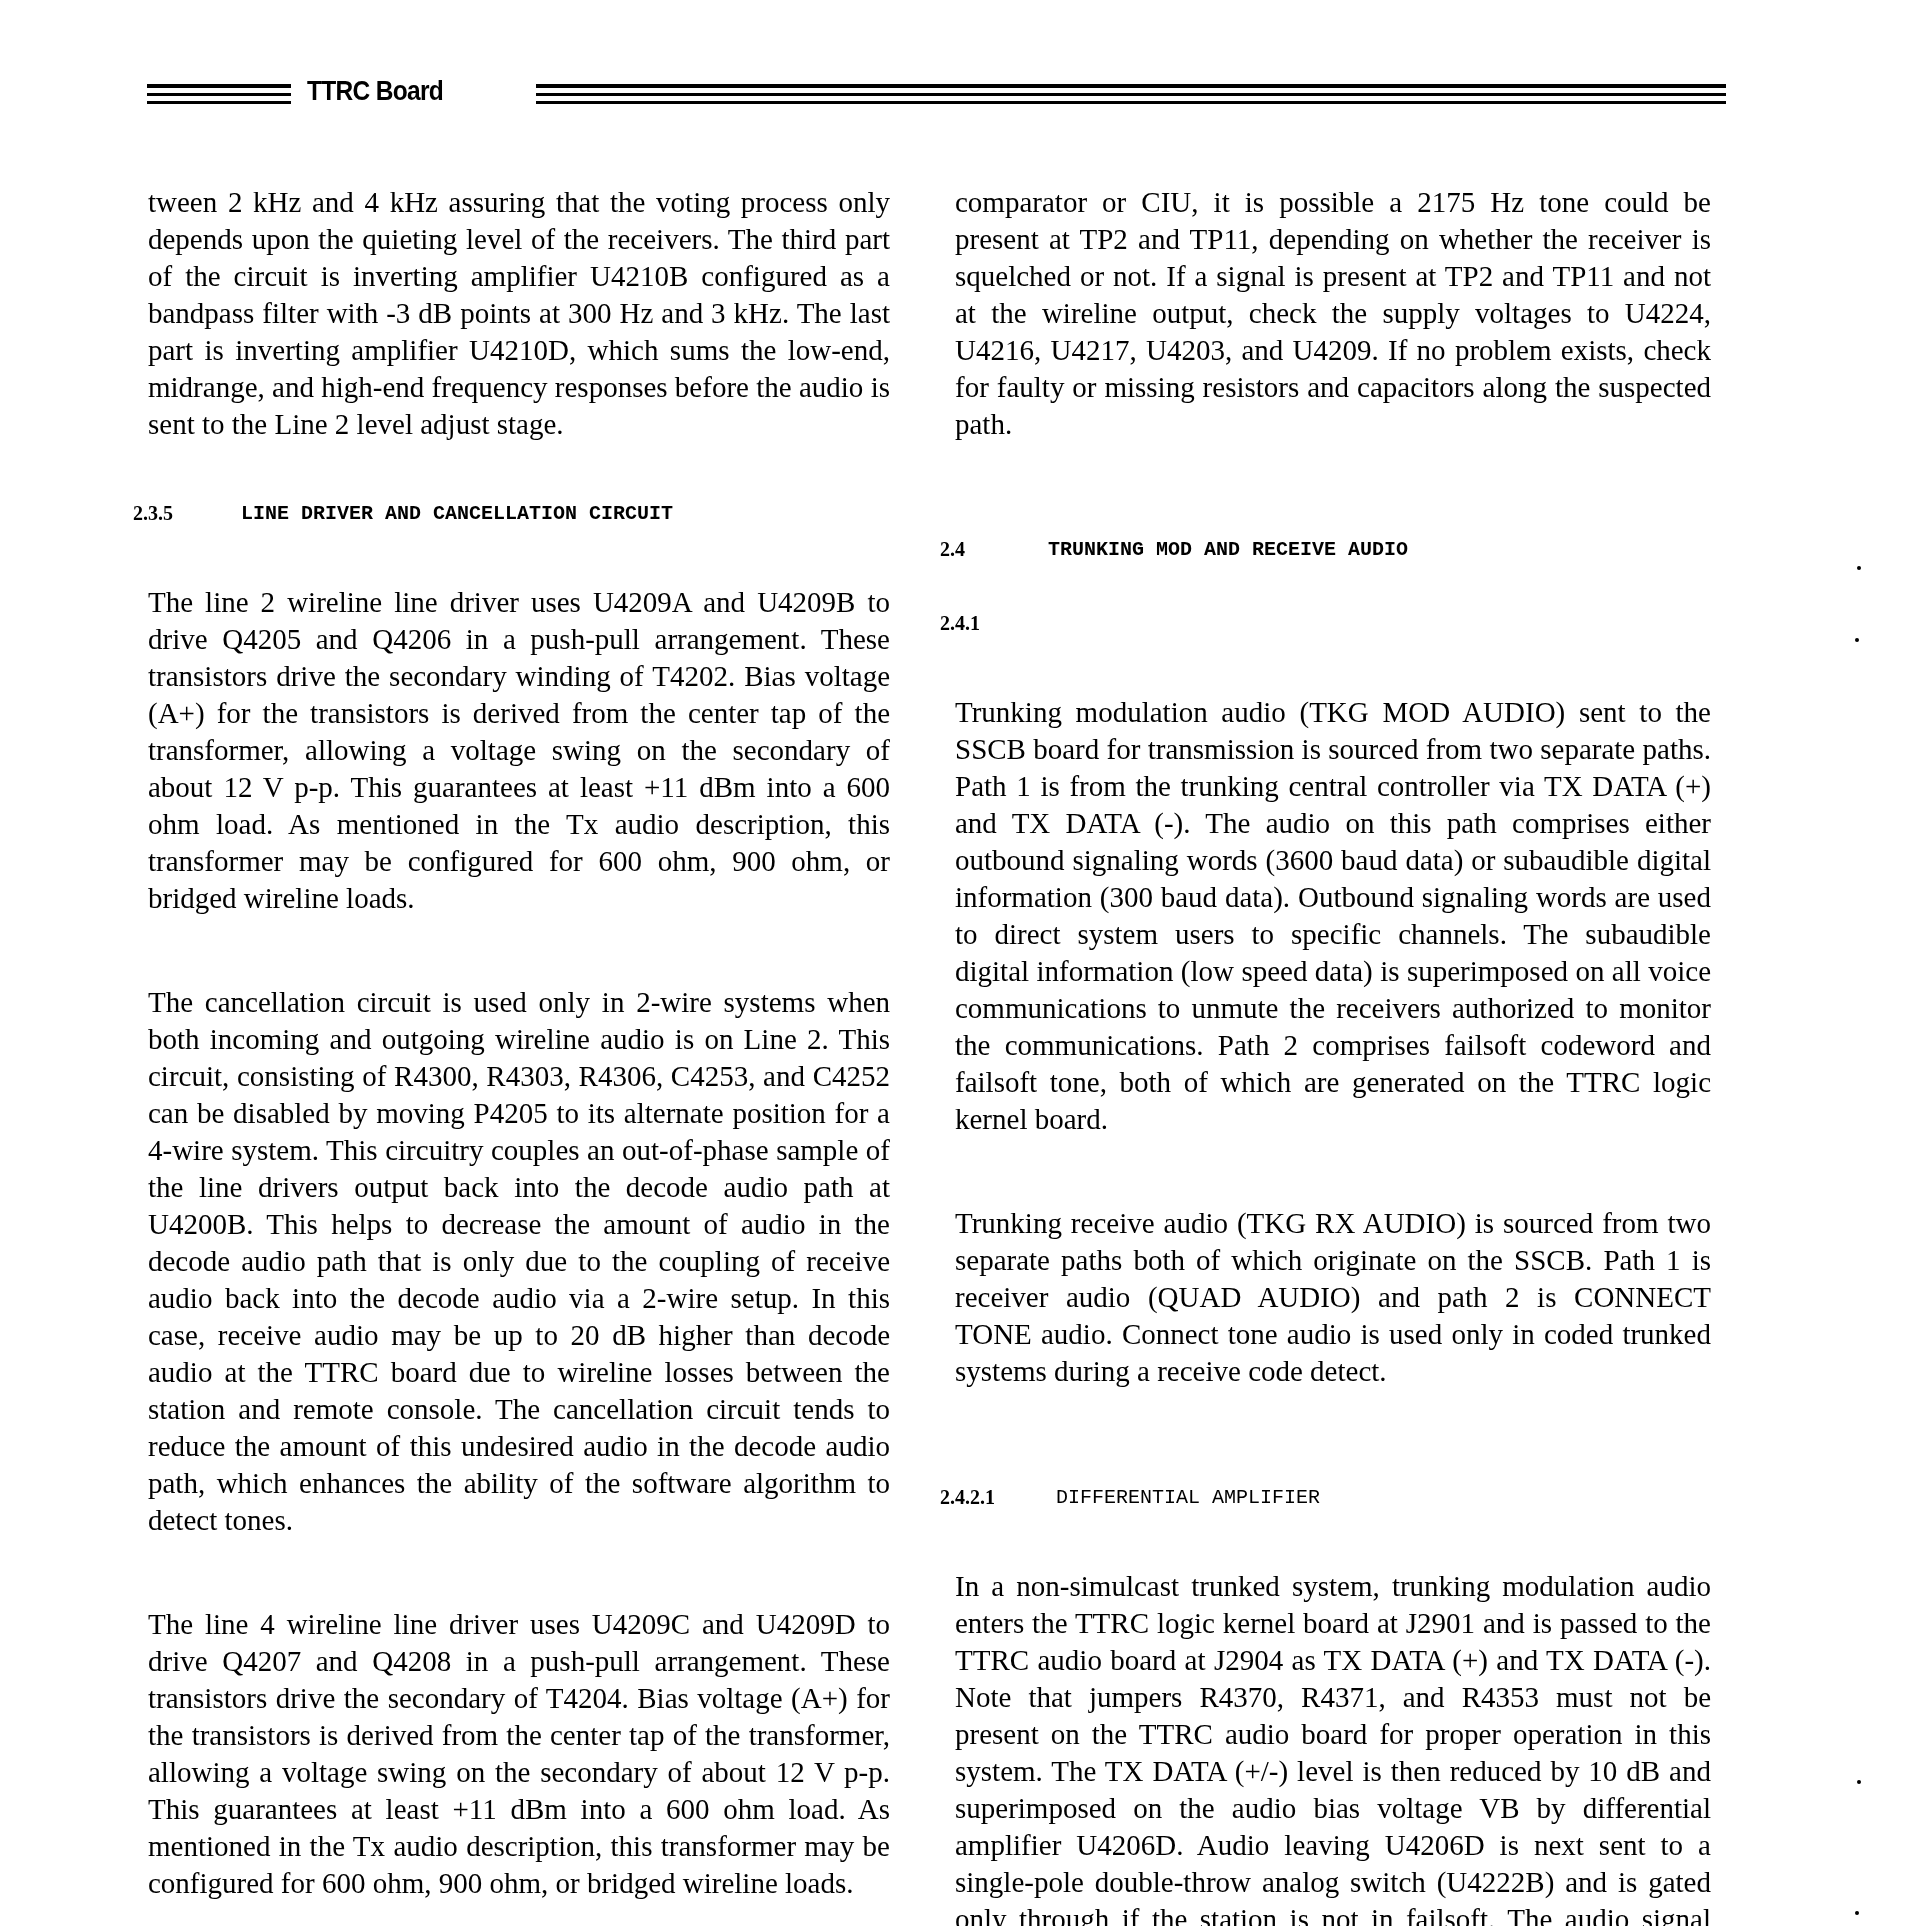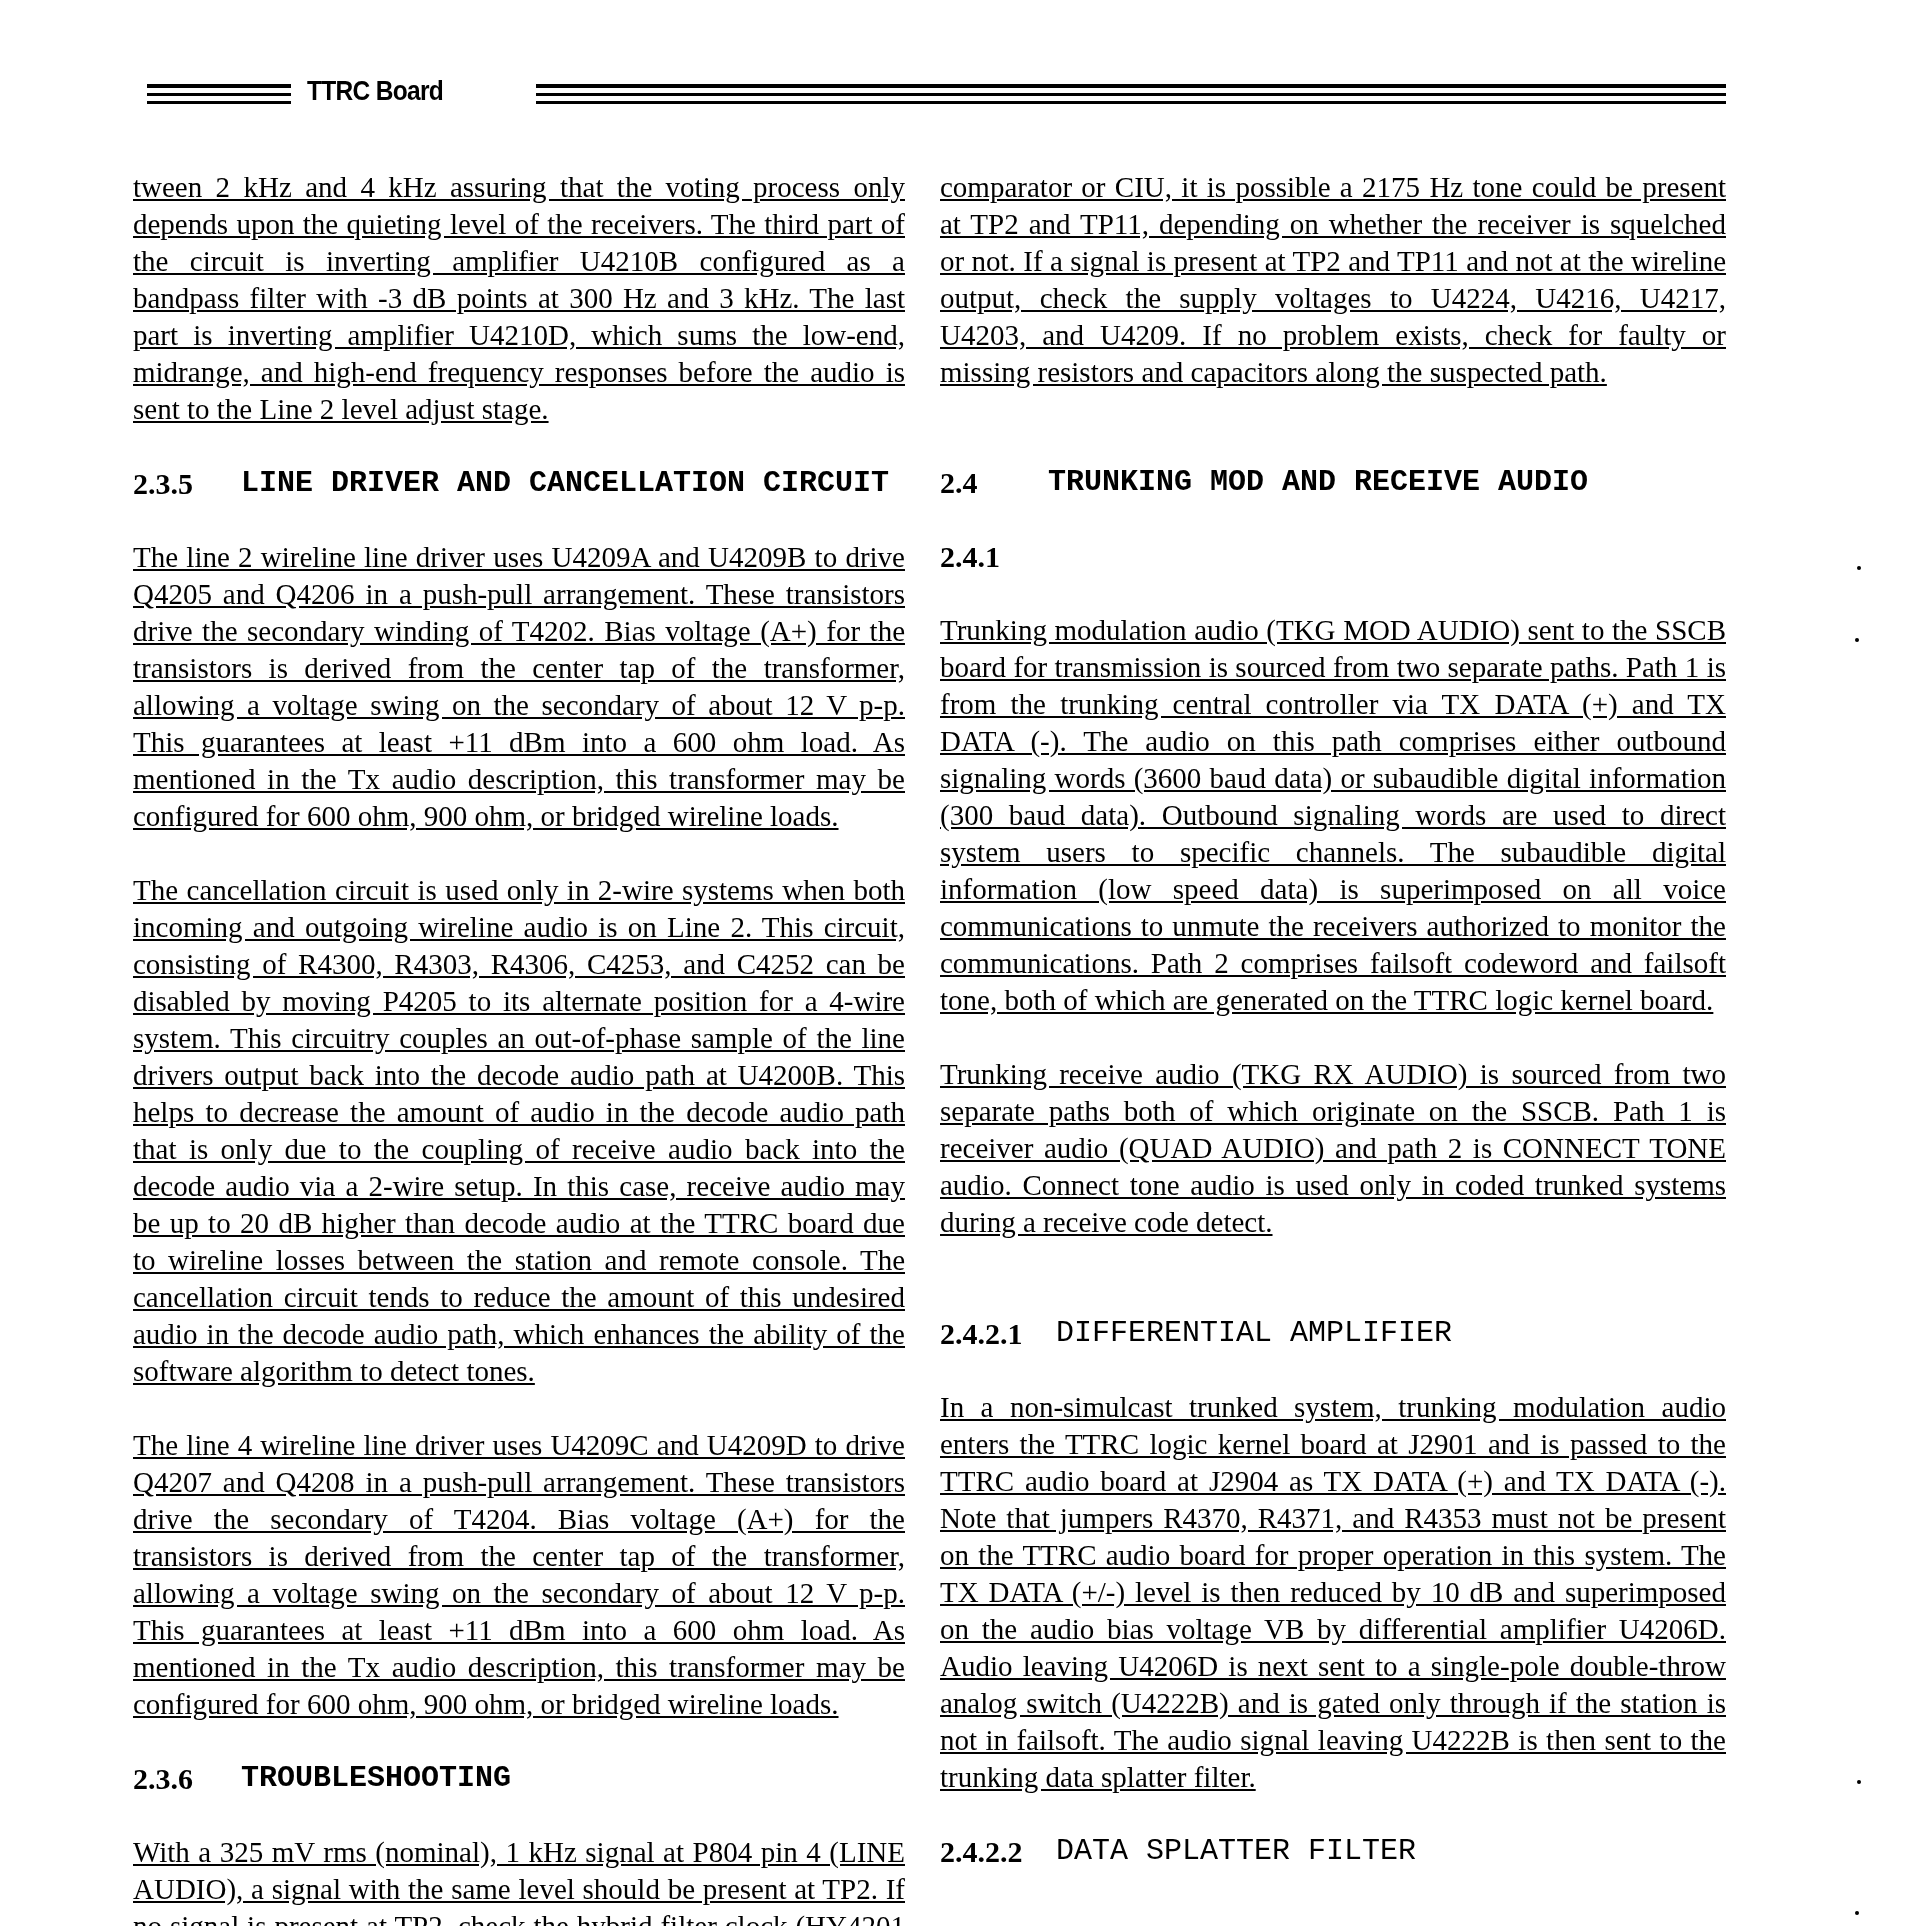--- a/index.html
+++ b/index.html
@@ -15,25 +15,25 @@
   .hdr .rule.r1 { top: 0; }
   .hdr .rule.r2 { top: 8.5px; }
   .hdr .rule.r3 { top: 16.6px; }
   .hdr .title { position: absolute; left: 160px; top: -5.4px; font-family: "Liberation Sans", sans-serif; font-weight: bold; font-size: 28.5px; letter-spacing: -0.8px; transform: scaleX(0.86); transform-origin: left; white-space: nowrap; }
 
   
   .col { position: absolute; top: 169px; font-family: "Liberation Serif", serif; font-size: 29px; line-height: 37px; }
   .col.left { left: 133px; width: 772px; }
   .col.right { left: 940px; width: 786px; }
 
-  p.body { margin: 0; text-align: justify; hyphens: manual; text-decoration: underline; }
+  p.body { margin: 15px; text-align: justify; hyphens: manual; }
   .gap { height: 37px; }
   .gap2 { height: 73px; }
 
-  .heading { display: flex; font-weight: bold; margin: 0; font-size: 30px; line-height: 37px; }
+  .heading { display: flex; font-weight: bold; margin: 0; font-size: 20px; line-height: 37px; }
   .heading .num { flex: 0 0 108px; }
   .heading .ttl { flex: 1; font-family: Liberation Mono, monospace; }
   .heading.sub { font-weight: normal; }
   .heading.sub .num { font-weight: bold; flex: 0 0 116px; }
 
   
   .footer { position: absolute; top: 2417px; left: 135px; width: 1579px; font-family: "Liberation Serif", serif; font-size: 25px; }
 
   
   .mark { position: absolute; width: 3.9px; height: 3.9px; background: #000; border-radius: 50%; }

